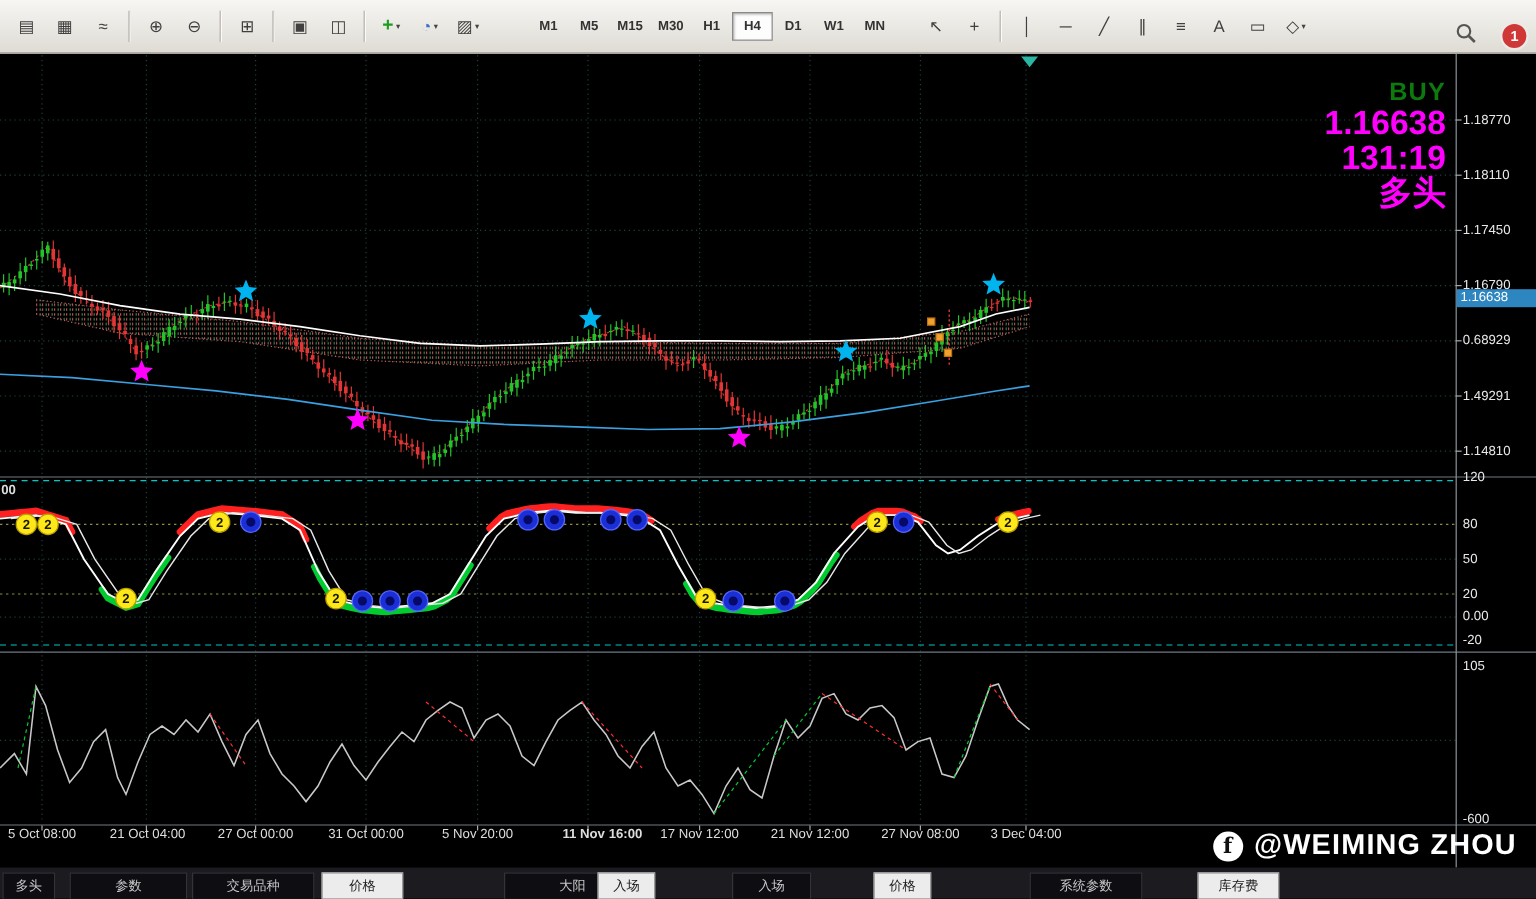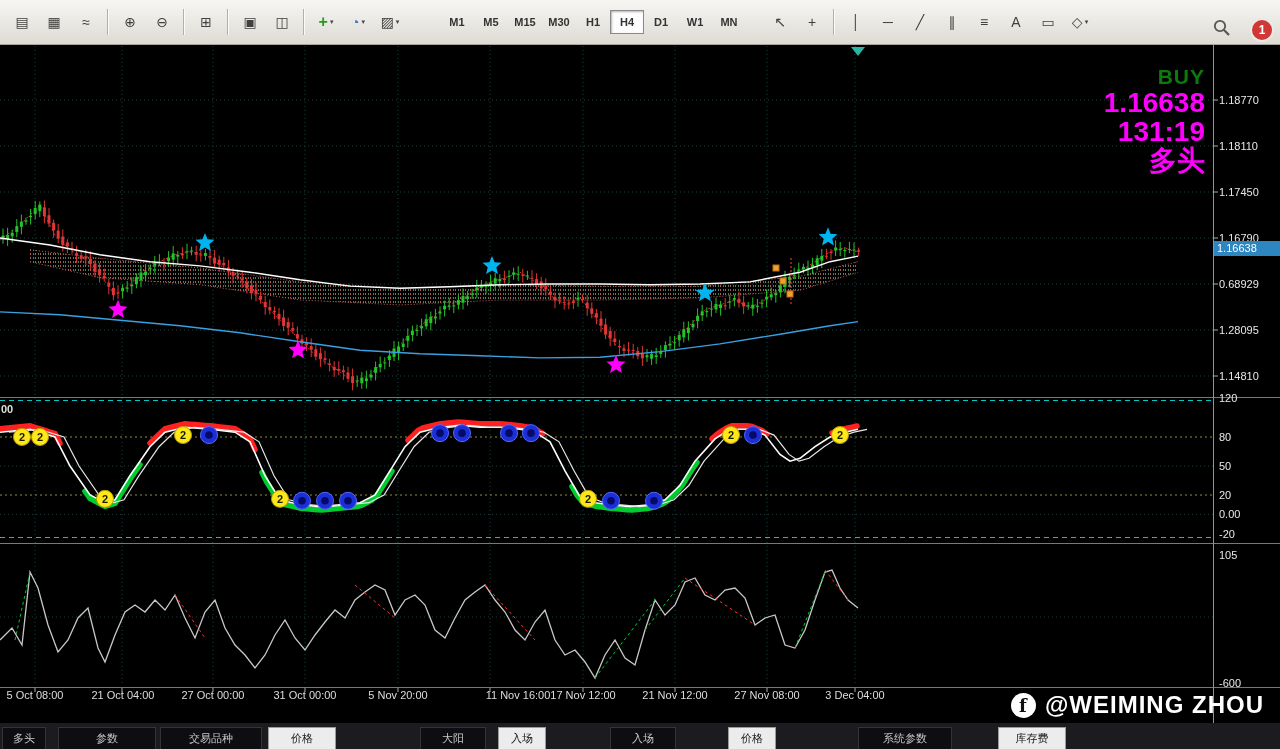--- a/index.html
+++ b/index.html
@@ -610,55 +610,55 @@
   <div class="bigtxt" style="color: rgb(255, 0, 255);">131:19</div>
   <div class="bigtxt" style="color: rgb(255, 0, 255);">多头</div>
 </div>
 
 <div id="price-scale">
     <div class="scale-label" style="top: 94px;">1.18770</div>
     <div class="scale-label" style="top: 140px;">1.18110</div>
     <div class="scale-label" style="top: 186px;">1.17450</div>
     <div class="scale-label" style="top: 232px;">1.16790</div>
     <div class="scale-label" style="top: 278px;">0.68929</div>
-    <div class="scale-label" style="top: 324px;">1.28095</div>
+    <div class="scale-label" style="top: 324px;">1.49291</div>
     <div class="scale-label" style="top: 370px;">1.14810</div>
     <div class="price-tag" style="top: 240.594px; background: rgb(46, 134, 193);">1.16638</div>
     <div class="scale-label" style="top: 392.33px;">120</div>
     <div class="scale-label" style="top: 430.998px;">80</div>
     <div class="scale-label" style="top: 459.999px;">50</div>
     <div class="scale-label" style="top: 489px;">20</div>
     <div class="scale-label" style="top: 508.334px;">0.00</div>
     <div class="scale-label" style="top: 527.668px;">-20</div>
     <div class="scale-label" style="top: 549px;">105</div>
     <div class="scale-label" style="top: 677px;">-600</div>
   </div>
 <div id="time-axis">
     <div class="time-label" style="left: 35px;">5 Oct 08:00</div>
     <div class="time-label" style="left: 123px;">21 Oct 04:00</div>
     <div class="time-label" style="left: 213px;">27 Oct 00:00</div>
     <div class="time-label" style="left: 305px;">31 Oct 00:00</div>
     <div class="time-label" style="left: 398px;">5 Nov 20:00</div>
-    <div class="time-label" style="left: 518px;">11 Nov 16:00</div>
+    <div class="time-label" style="left: 502px; font-weight: bold;">11 Nov 16:00</div>
     <div class="time-label" style="left: 583px;">17 Nov 12:00</div>
     <div class="time-label" style="left: 675px;">21 Nov 12:00</div>
     <div class="time-label" style="left: 767px;">27 Nov 08:00</div>
     <div class="time-label" style="left: 855px;">3 Dec 04:00</div>
   </div>
 <div class="osc-left-label">00</div>
 
 <div class="watermark">
   <div class="fb">f</div>
   <div>@WEIMING ZHOU</div>
 </div>
 
 <div id="bottom-strip">
     <div class="bcell dark" style="left: 2px; width: 42px;">多头</div>
     <div class="bcell dark" style="left: 58px; width: 96px;">参数</div>
     <div class="bcell dark" style="left: 160px; width: 100px;">交易品种</div>
     <div class="bcell light" style="left: 268px; width: 66px;">价格</div>
-    <div class="bcell dark" style="left: 420px; width: 64px;">大阳</div>
+    <div class="bcell dark" style="left: 420px; width: 64px; padding-left: 24px;">大阳</div>
     <div class="bcell light" style="left: 498px; width: 46px;">入场</div>
     <div class="bcell dark" style="left: 610px; width: 64px;">入场</div>
     <div class="bcell light" style="left: 728px; width: 46px;">价格</div>
     <div class="bcell dark" style="left: 858px; width: 92px;">系统参数</div>
     <div class="bcell light" style="left: 998px; width: 66px;">库存费</div>
   </div>
 
 </body></html>

